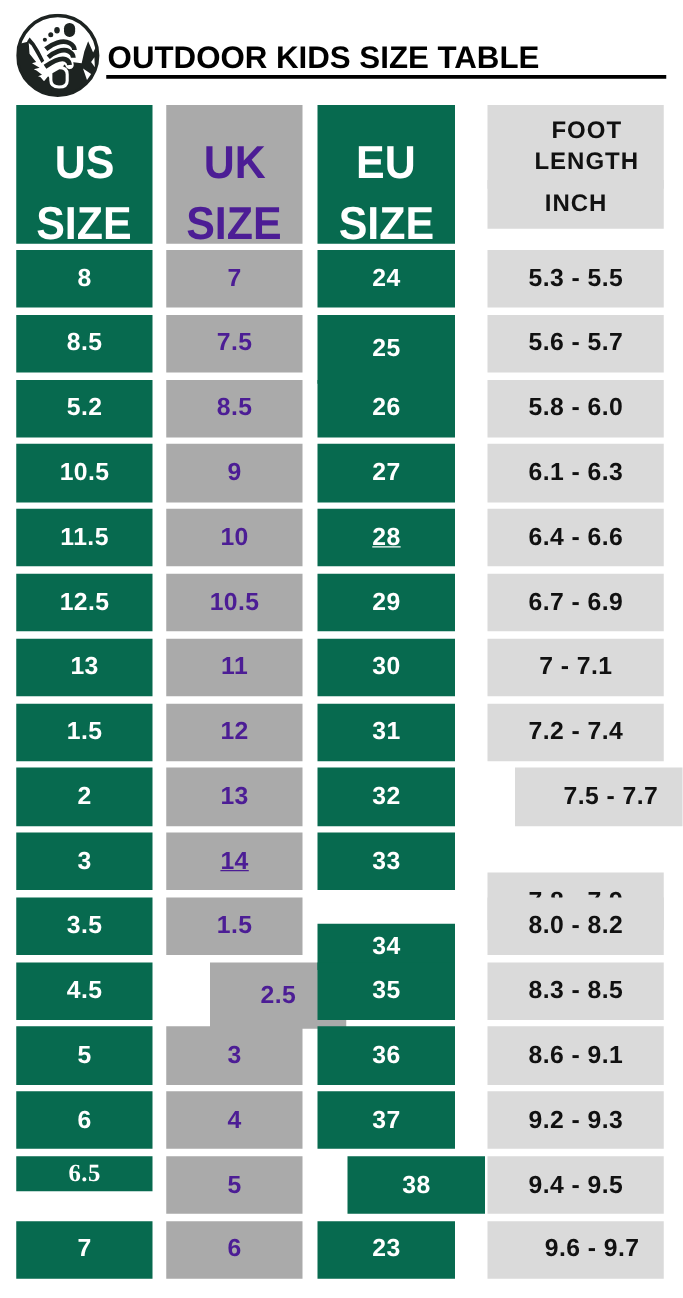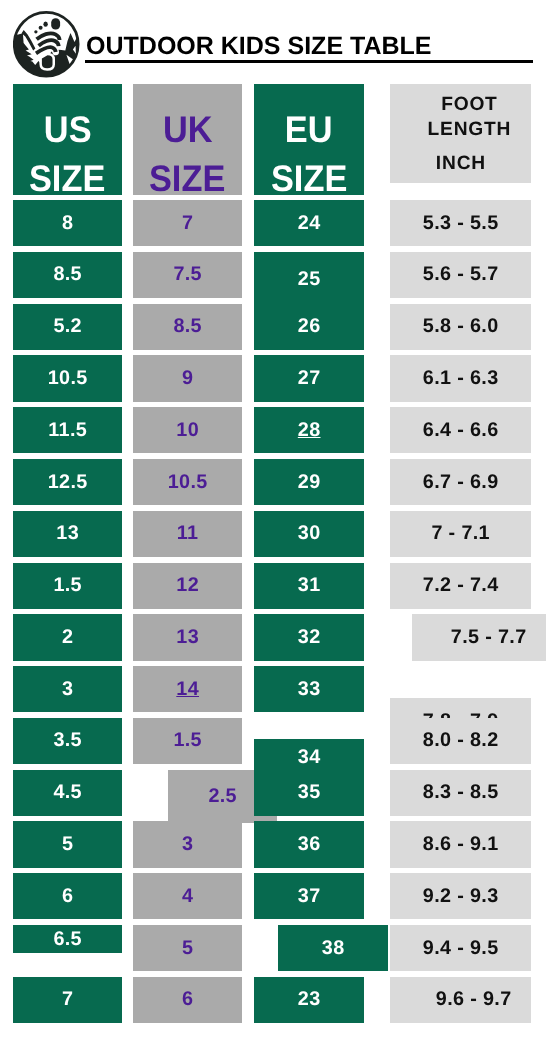--- a/index.html
+++ b/index.html
@@ -97,21 +97,21 @@
       <div class="cell green data" style="left: 13px; top: 407.16px; width: 109px; height: 46.2px;">11.5</div>
       <div class="cell green data" style="left: 13px; top: 458.95px; width: 109px; height: 46.2px;">12.5</div>
       <div class="cell green data" style="left: 13px; top: 510.74px; width: 109px; height: 46.2px;">13</div>
       <div class="cell green data" style="left: 13px; top: 562.53px; width: 109px; height: 46.2px;">1.5</div>
       <div class="cell green data" style="left: 13px; top: 614.32px; width: 109px; height: 46.2px;">2</div>
       <div class="cell green data" style="left: 13px; top: 666.11px; width: 109px; height: 46.2px;">3</div>
       <div class="cell green data" style="left: 13px; top: 717.9px; width: 109px; height: 46.2px;">3.5</div>
       <div class="cell green data" style="left: 13px; top: 769.69px; width: 109px; height: 46.2px;">4.5</div>
       <div class="cell green data" style="left: 13px; top: 821.48px; width: 109px; height: 46.2px;">5</div>
       <div class="cell green data" style="left: 13px; top: 873.27px; width: 109px; height: 46.2px;">6</div>
-      <div class="cell green data" style="left: 13px; top: 925.06px; width: 109px; height: 28px;">6.5</div>
+      <div class="cell green data" style="left: 13px; top: 925.06px; width: 109px; height: 28px; font-family: Liberation Serif, serif;">6.5</div>
       <div class="cell green data" style="left: 13px; top: 976.85px; width: 109px; height: 46.2px;">7</div>
       <div class="cell gray hdr" style="left: 133px; top: 83.5px; width: 109px; height: 111px;">
         <div>UK</div>
         <div>SIZE</div>
       </div>
       <div class="cell gray data" style="left: 133px; top: 200px; width: 109px; height: 46.2px;">7</div>
       <div class="cell gray data" style="left: 133px; top: 251.79px; width: 109px; height: 46.2px;">7.5</div>
       <div class="cell gray data" style="left: 133px; top: 303.58px; width: 109px; height: 46.2px;">8.5</div>
       <div class="cell gray data" style="left: 133px; top: 355.37px; width: 109px; height: 46.2px;">9</div>
       <div class="cell gray data" style="left: 133px; top: 407.16px; width: 109px; height: 46.2px;">10</div>

